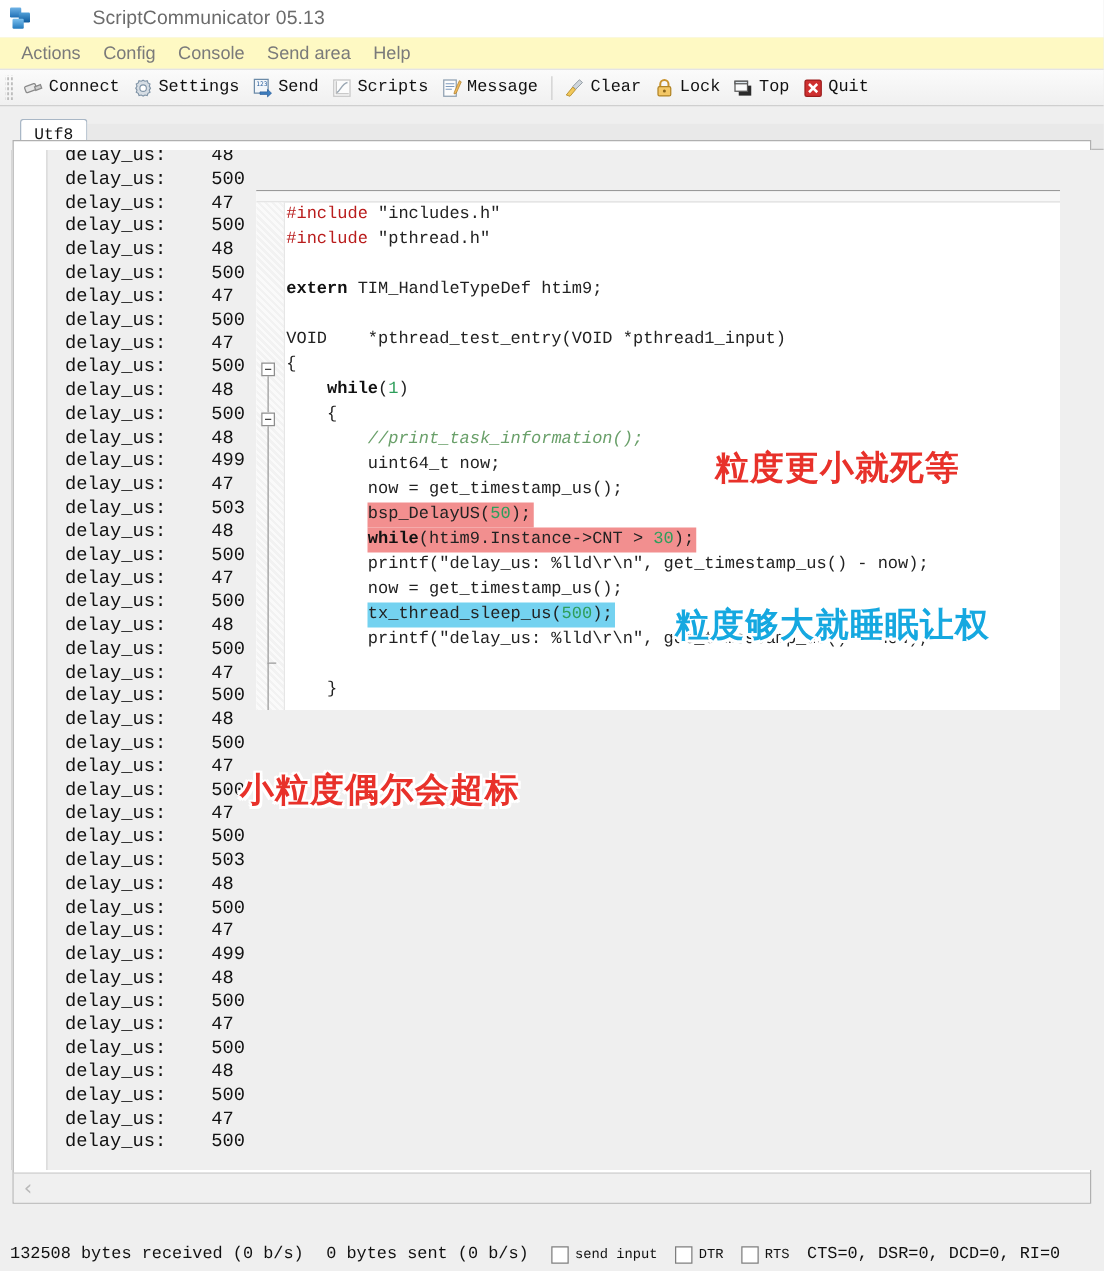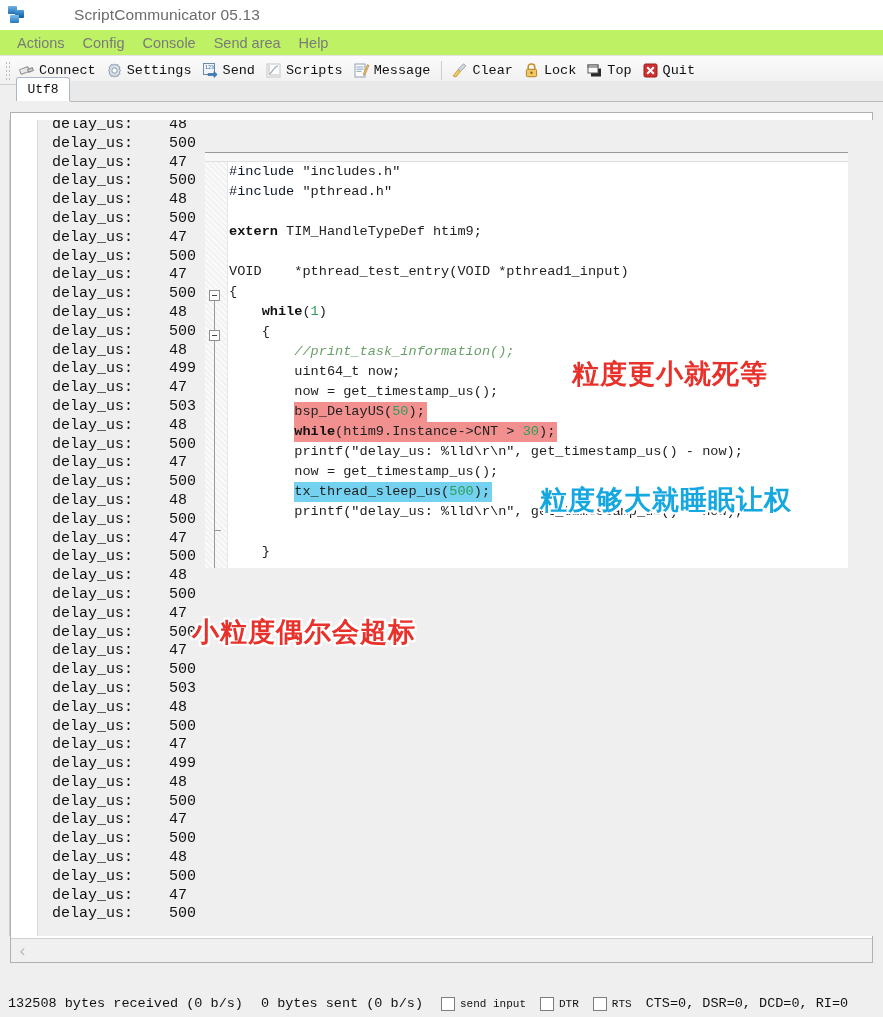--- a/index.html
+++ b/index.html
@@ -21,21 +21,21 @@
   }
   .app-icon{width:18px;height:18px;position:relative;margin-right:8px;flex:0 0 auto;}
   .app-icon i{position:absolute;display:block;border-radius:1px;}
   .app-icon i.a{width:9px;height:8px;left:0;top:0;background:linear-gradient(#6fb3e6,#1f6fb5);}
   .app-icon i.b{width:9px;height:8px;left:7px;top:4px;background:linear-gradient(#4f9fd8,#0f5a9c);}
   .app-icon i.c{width:9px;height:8px;left:2px;top:9px;background:linear-gradient(#7cc0ee,#2279bd);}
   .title-text{color:#6b6b6b;font-size:15.5px;letter-spacing:.1px;white-space:nowrap;}
   .title-path{color:#6b6b6b;font-size:15.5px;margin-left:12px;white-space:nowrap;}
   
   .menubar{
-    height:25px;width:883px;background:#bef264;
+    height:25px;width:883px;background:#fef9c3;
     display:flex;align-items:center;padding-left:8px;box-sizing:border-box;
   }
   .menu-item{color:#7a7a7a;font-size:14.5px;padding:2px 9px;cursor:default;white-space:nowrap;}
   
   .toolbar{
     height:30px;width:883px;
     background:linear-gradient(#fbfbfb,#f0f0f0);
     border-top:1px solid #e4e4e4;
     border-bottom:1px solid #cfcfcf;
     display:flex;align-items:center;box-sizing:border-box;
@@ -43,21 +43,21 @@
   }
   .tb-grip{width:7px;height:20px;margin-right:3px;
     background-image:radial-gradient(#bdbdbd 1px, transparent 1px);
     background-size:3px 4px;background-position:1px 1px;}
   .tb-btn{display:flex;align-items:center;gap:4px;padding:1px 6px 1px 4px;cursor:default;white-space:nowrap;}
   .tb-label{font-family:"Liberation Mono", monospace;font-size:13.5px;color:#111;}
   .tb-sep{width:1px;height:19px;background:#cdcdcd;margin:0 5px;}
   .ic{width:17px;height:17px;position:relative;display:inline-block;flex:0 0 auto;}
   .ic svg{display:block;}
   
-  .tabstrip{position:absolute;left:0;top:74px;width:883px;height:27px;}
+  .tabstrip{position:absolute;left:0;top:92px;width:883px;height:27px;}
   .tab{
     position:absolute;left:16px;top:3px;height:24px;min-width:54px;
     background:#ffffff;border:1px solid #a9b7c6;border-bottom:none;
     border-radius:3px 3px 0 0;
     display:flex;align-items:center;justify-content:center;
     font-family:"Liberation Mono", monospace;font-size:13px;color:#111;
     padding:0 10px;box-sizing:border-box;cursor:default;
   }
   .tab-rest{position:absolute;left:70px;top:7px;right:0;height:20px;background:#e9e9e9;border-bottom:1px solid #b9b9b9;}
   
@@ -116,21 +116,21 @@
   .fold-end{position:absolute;left:9px;width:7px;height:1px;background:#9a9a9a;}
   .code-body{
     position:absolute;left:24px;top:9px;width:619px;height:407px;
     font-family:"Liberation Mono", monospace;
     font-size:13.6px;line-height:20px;
     color:#222;white-space:pre;
   }
   .code-line{height:20px;white-space:pre;}
   .code-line.mark-red{background:#f28f8f;display:inline-block;padding-right:2px;}
   .code-line.mark-blue{background:#74d2f0;display:inline-block;padding-right:2px;}
-  .k-pre{color:#0f172a;}
+  .k-pre{color:#b91c1c;}
   .k-kw{color:#111;font-weight:bold;}
   .k-num{color:#2e9e5b;}
   .k-cmt{color:#6aa06a;font-style:italic;}
   
   .anno{
     position:absolute;font-family:"DejaVu Sans", sans-serif;
     font-weight:bold;white-space:nowrap;
     letter-spacing:1px;
   }
   .anno.red{color:#e8312a;font-size:27px;

